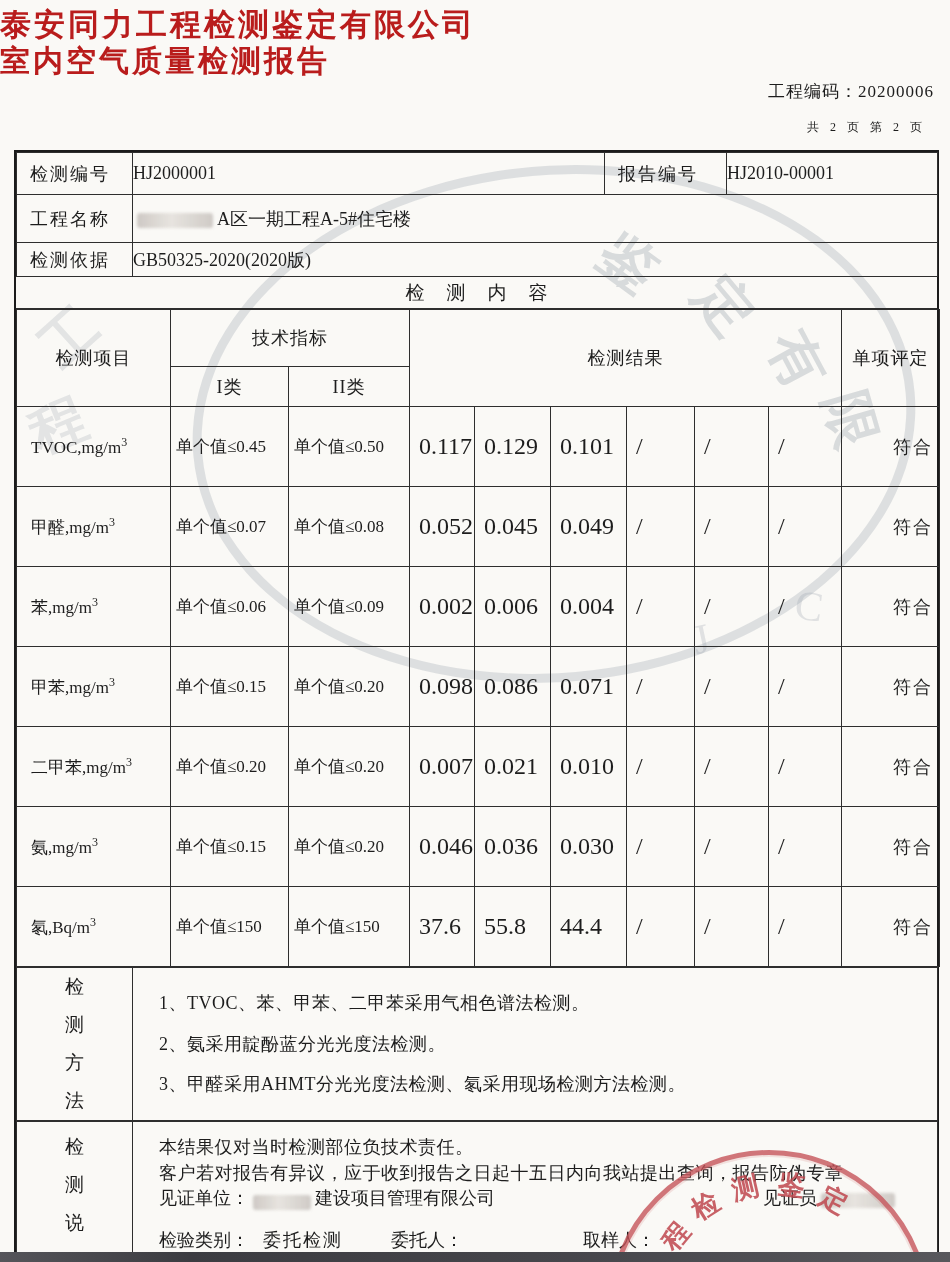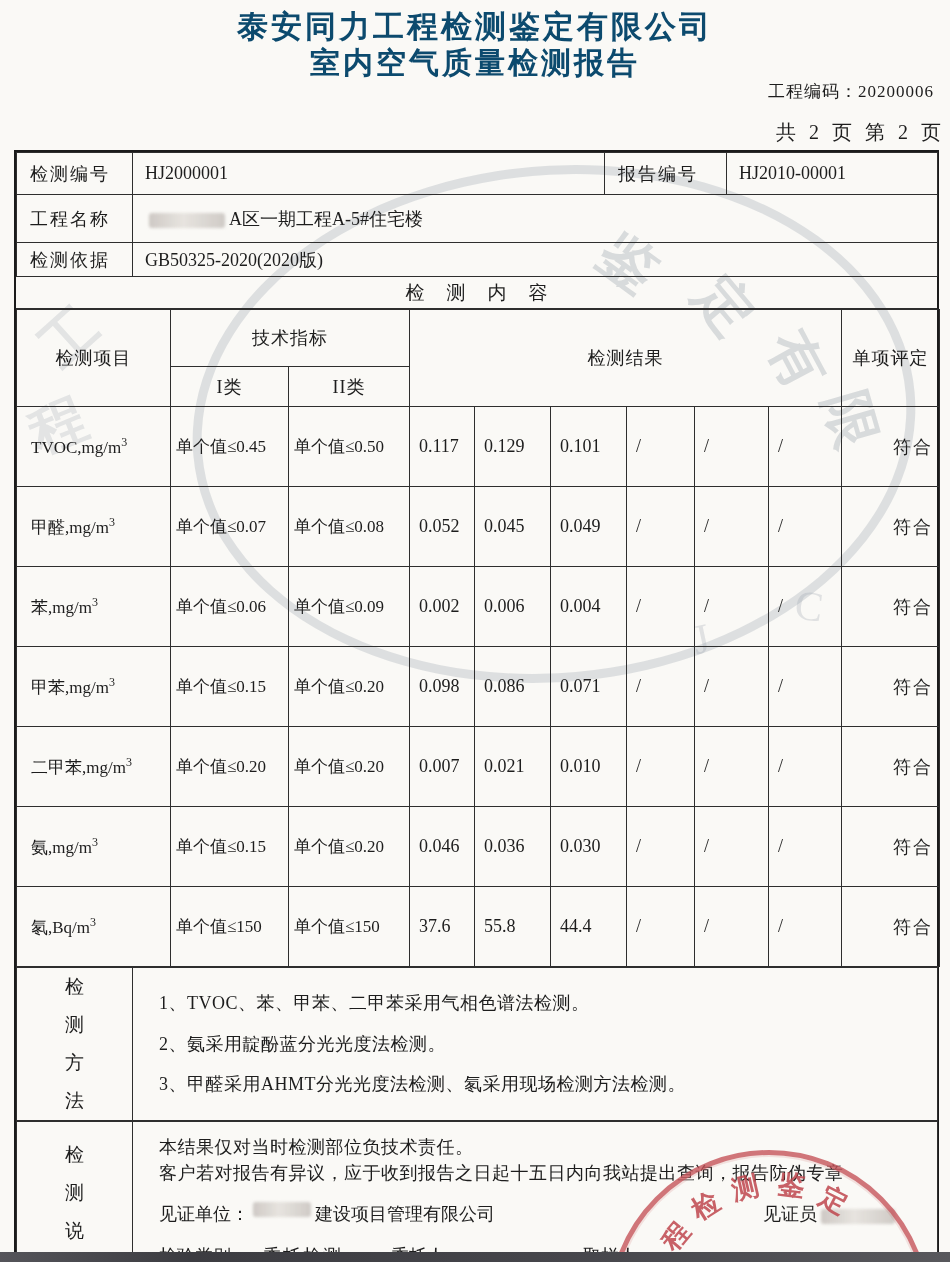--- a/index.html
+++ b/index.html
@@ -2,52 +2,52 @@
 <html><head>
 <meta charset="utf-8">
 <style>
   html,body { margin:0; padding:0; background:#e8e8e6; }
   .page {
     position:relative; width:950px; height:1262px; margin:0 auto;
     background:#faf9f6; overflow:hidden; color:#1d1d1d;
     font-family:"Liberation Serif","DejaVu Serif",serif;
   }
   
-  .title-block { position:absolute; top:8px; left:0; width:100%; text-align:center;
-    font-family:Liberation Sans, sans-serif; font-weight:bold; color:#0c4a6e; }
+  .title-block { position:absolute; top:8px; left:0; width:100%; text-align:left;
+    font-family:Liberation Mono, monospace; font-weight:bold; color:#b91c1c; }
   .title-line1 { font-size:31px; letter-spacing:3px; line-height:1.2; }
   .title-line2 { font-size:30px; letter-spacing:3px; line-height:1.2; }
   .proj-code { position:absolute; top:80px; right:16px; font-size:17px; letter-spacing:1px; }
-  .pagination { position:absolute; top:119px; right:5px; font-size:20px; letter-spacing:4px; }
+  .pagination { position:absolute; top:119px; right:24px; font-size:12px; letter-spacing:4px; }
 
   
   .doc { position:absolute; left:14px; top:150px; width:921px; border:2px solid #1b1b1b; z-index:2; }
   table { border-collapse:collapse; table-layout:fixed; width:100%; background:transparent; }
   td { border:1px solid #2e2e2e; font-size:18px; padding:0 6px; overflow:hidden; }
   .lbl { padding-left:13px; letter-spacing:2px; }
-  .val { padding-left:12px; }
+  .val { padding-left:0; }
 
   .band { height:31px; border-bottom:1px solid #2e2e2e; display:flex; align-items:center;
     justify-content:center; font-size:19px; letter-spacing:22px; text-indent:22px; }
 
   .results td { text-align:left; }
   .results .hd { text-align:center; padding:0; font-size:18px; letter-spacing:1px; }
-  .results .num { padding-left:9px; font-size:18px; }
+  .results .num { padding-left:9px; font-size:24px; }
   .results .lim { padding-left:5px; padding-right:0; font-size:17px; letter-spacing:0;margin-left:32px; }
   .results .item { padding-left:14px; font-size:17px; }
   .results .ev { text-align:right; font-size:18px; letter-spacing:2px; }
   sup { font-size:12px; }
 
   .vlab-cell { text-align:center; vertical-align:middle; padding:0; }
   .vlab { display:inline-block; width:21px; font-size:19px; line-height:2.0;
     word-break:break-all; letter-spacing:0; }
   .bigcell { vertical-align:middle; padding:8px 10px 8px 26px; font-size:18px; }
   .mline { line-height:2.25; letter-spacing:0.5px; }
   .nline { line-height:1.45; letter-spacing:0.5px; }
-  .wit-row { display:flex; align-items:flex-start; margin-top:16px; }
+  .wit-row { display:flex; align-items:flex-end; }
   .cat-row { display:flex; align-items:center; margin-top:18px; margin-bottom:26px; }
   .smudge { display:inline-block; height:15px; border-radius:3px; margin:0 4px;
     background:linear-gradient(90deg, rgba(152,142,136,.45), rgba(176,166,156,.25) 45%, rgba(143,133,127,.4));
     filter:blur(1.6px); vertical-align:middle; }
 
   
   .wm { position:absolute; z-index:1; }
   .seal-ellipse { left:192px; top:166px; width:706px; height:498px;
     border:9px solid rgba(148,157,168,0.28); border-radius:50%; transform:rotate(-5deg); }
   .antiforgery { left:237px; top:413px; font-size:72px; letter-spacing:6px;

